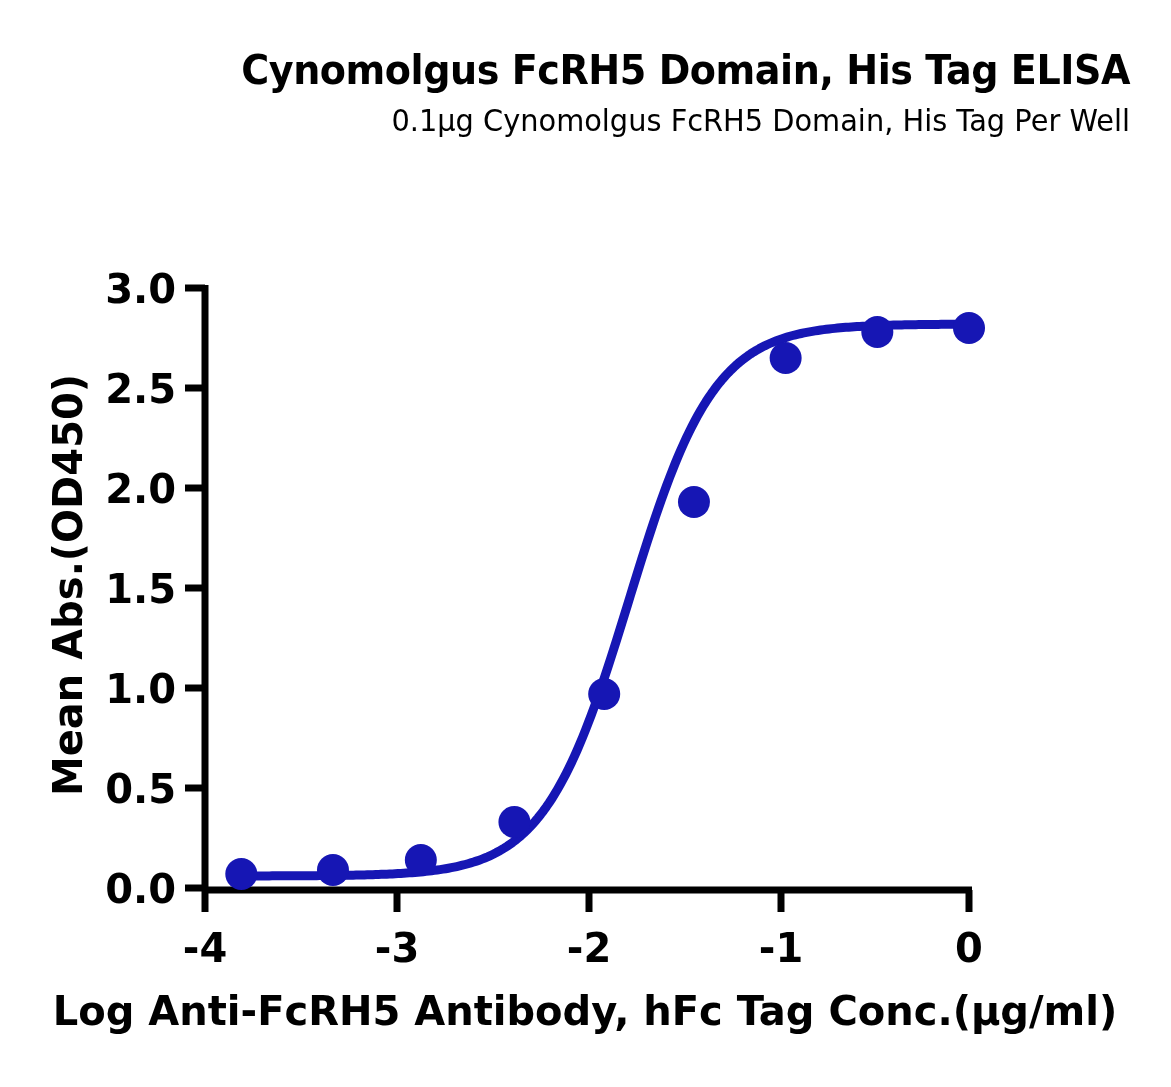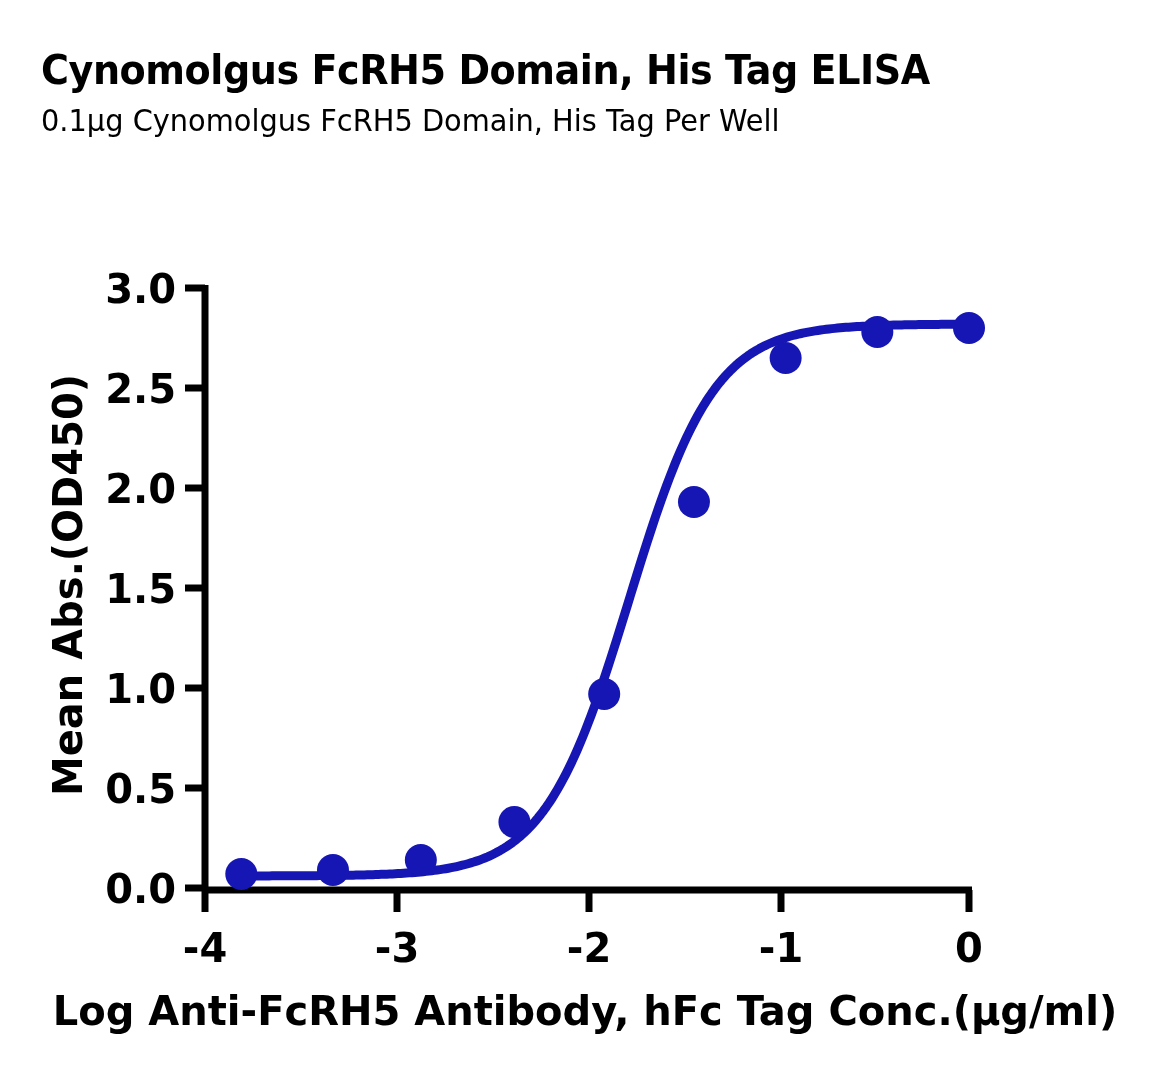--- a/index.html
+++ b/index.html
@@ -20,21 +20,21 @@
     left: 0; top: 0;
     width: 1171px;
     height: 1087px;
   }
 
   .title-block {
     position: absolute;
     left: 0;
     top: 48px;
     width: 1171px;
-    text-align: left;
+    text-align: right;
   }
 
   .chart-title {
     font-family: "DejaVu Sans", sans-serif;
     font-weight: bold;
     font-size: 41px;
     letter-spacing: -0.5px;
     color: #000000;
     line-height: 1.12;
     transform: scaleX(0.93);

